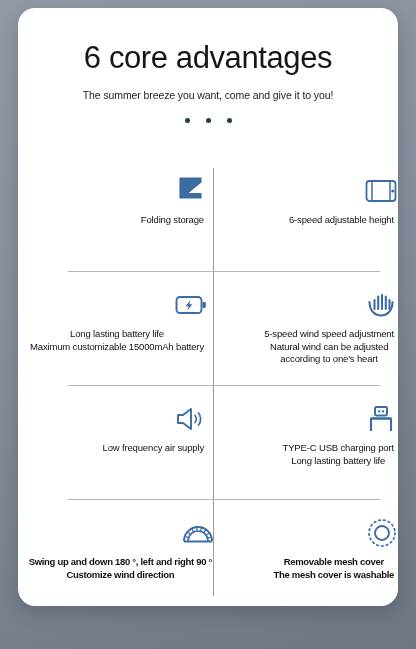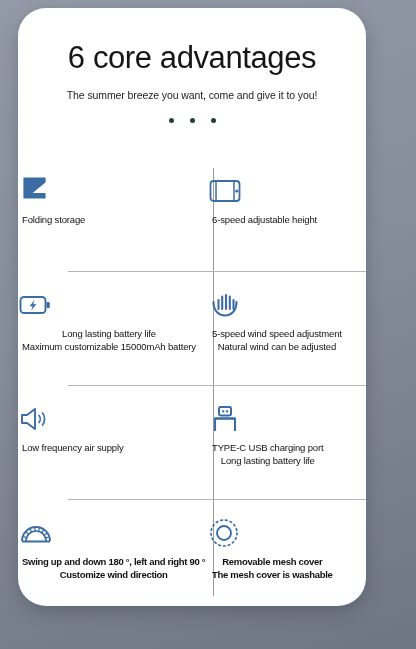--- a/index.html
+++ b/index.html
@@ -16,24 +16,24 @@
   #page {
     position: relative;
     width: 416px;
     height: 649px;
     background: linear-gradient(160deg, #939aa7 0%, #868d9b 45%, #6f7683 100%);
   }
   .card {
     position: absolute;
     left: 18px;
     top: 8px;
-    width: 348px;
+    width: 380px;
     height: 598px;
     background: #ffffff;
-    border-radius: 28px;
+    border-radius: 17px;
     box-shadow: 0 6px 18px rgba(40,46,58,0.28);
     overflow: hidden;
   }
   .header {
     padding-top: 34px;
     text-align: center;
   }
   .title {
     font-size: 31px;
     font-weight: 400;
@@ -85,24 +85,25 @@
     left: 50px;
     right: 18px;
     bottom: 0;
     height: 1px;
     background: #b6b6b6;
   }
   .cell {
     width: 190px;
     display: flex;
     flex-direction: column;
-    align-items: flex-start;
+    align-items: flex-end;
     justify-content: flex-start;
     padding-top: 14px;
     box-sizing: border-box;
+    margin-left: 8px;
   }
   .cell .icon {
     height: 38px;
     display: flex;
     align-items: center;
     justify-content: center;
     margin-bottom: 4px;
   }
   .cell .txt {
     font-size: 9.5px;
@@ -188,20 +189,21 @@
               <line x1="10.5" y1="10" x2="10.5" y2="19" stroke="#3b6ca4" stroke-width="2.1" stroke-linecap="round"></line>
               <line x1="14.2" y1="6.5" x2="14.2" y2="19" stroke="#3b6ca4" stroke-width="2.1" stroke-linecap="round"></line>
               <line x1="18" y1="5" x2="18" y2="19" stroke="#3b6ca4" stroke-width="2.1" stroke-linecap="round"></line>
               <line x1="21.8" y1="6.5" x2="21.8" y2="19" stroke="#3b6ca4" stroke-width="2.1" stroke-linecap="round"></line>
               <line x1="25.5" y1="10" x2="25.5" y2="19" stroke="#3b6ca4" stroke-width="2.1" stroke-linecap="round"></line>
             </svg>
           </span>
           <span class="txt">
             <span class="line">5-speed wind speed adjustment</span>
             <span class="line">Natural wind can be adjusted</span>
+            <span class="line">according to one's heart</span>
           </span>
         </div>
       </div>
 
       <div class="row row3">
         <div class="hline"></div>
 
         <div class="cell">
           <span class="icon">
             <svg width="34" height="28" viewBox="0 0 34 28">

